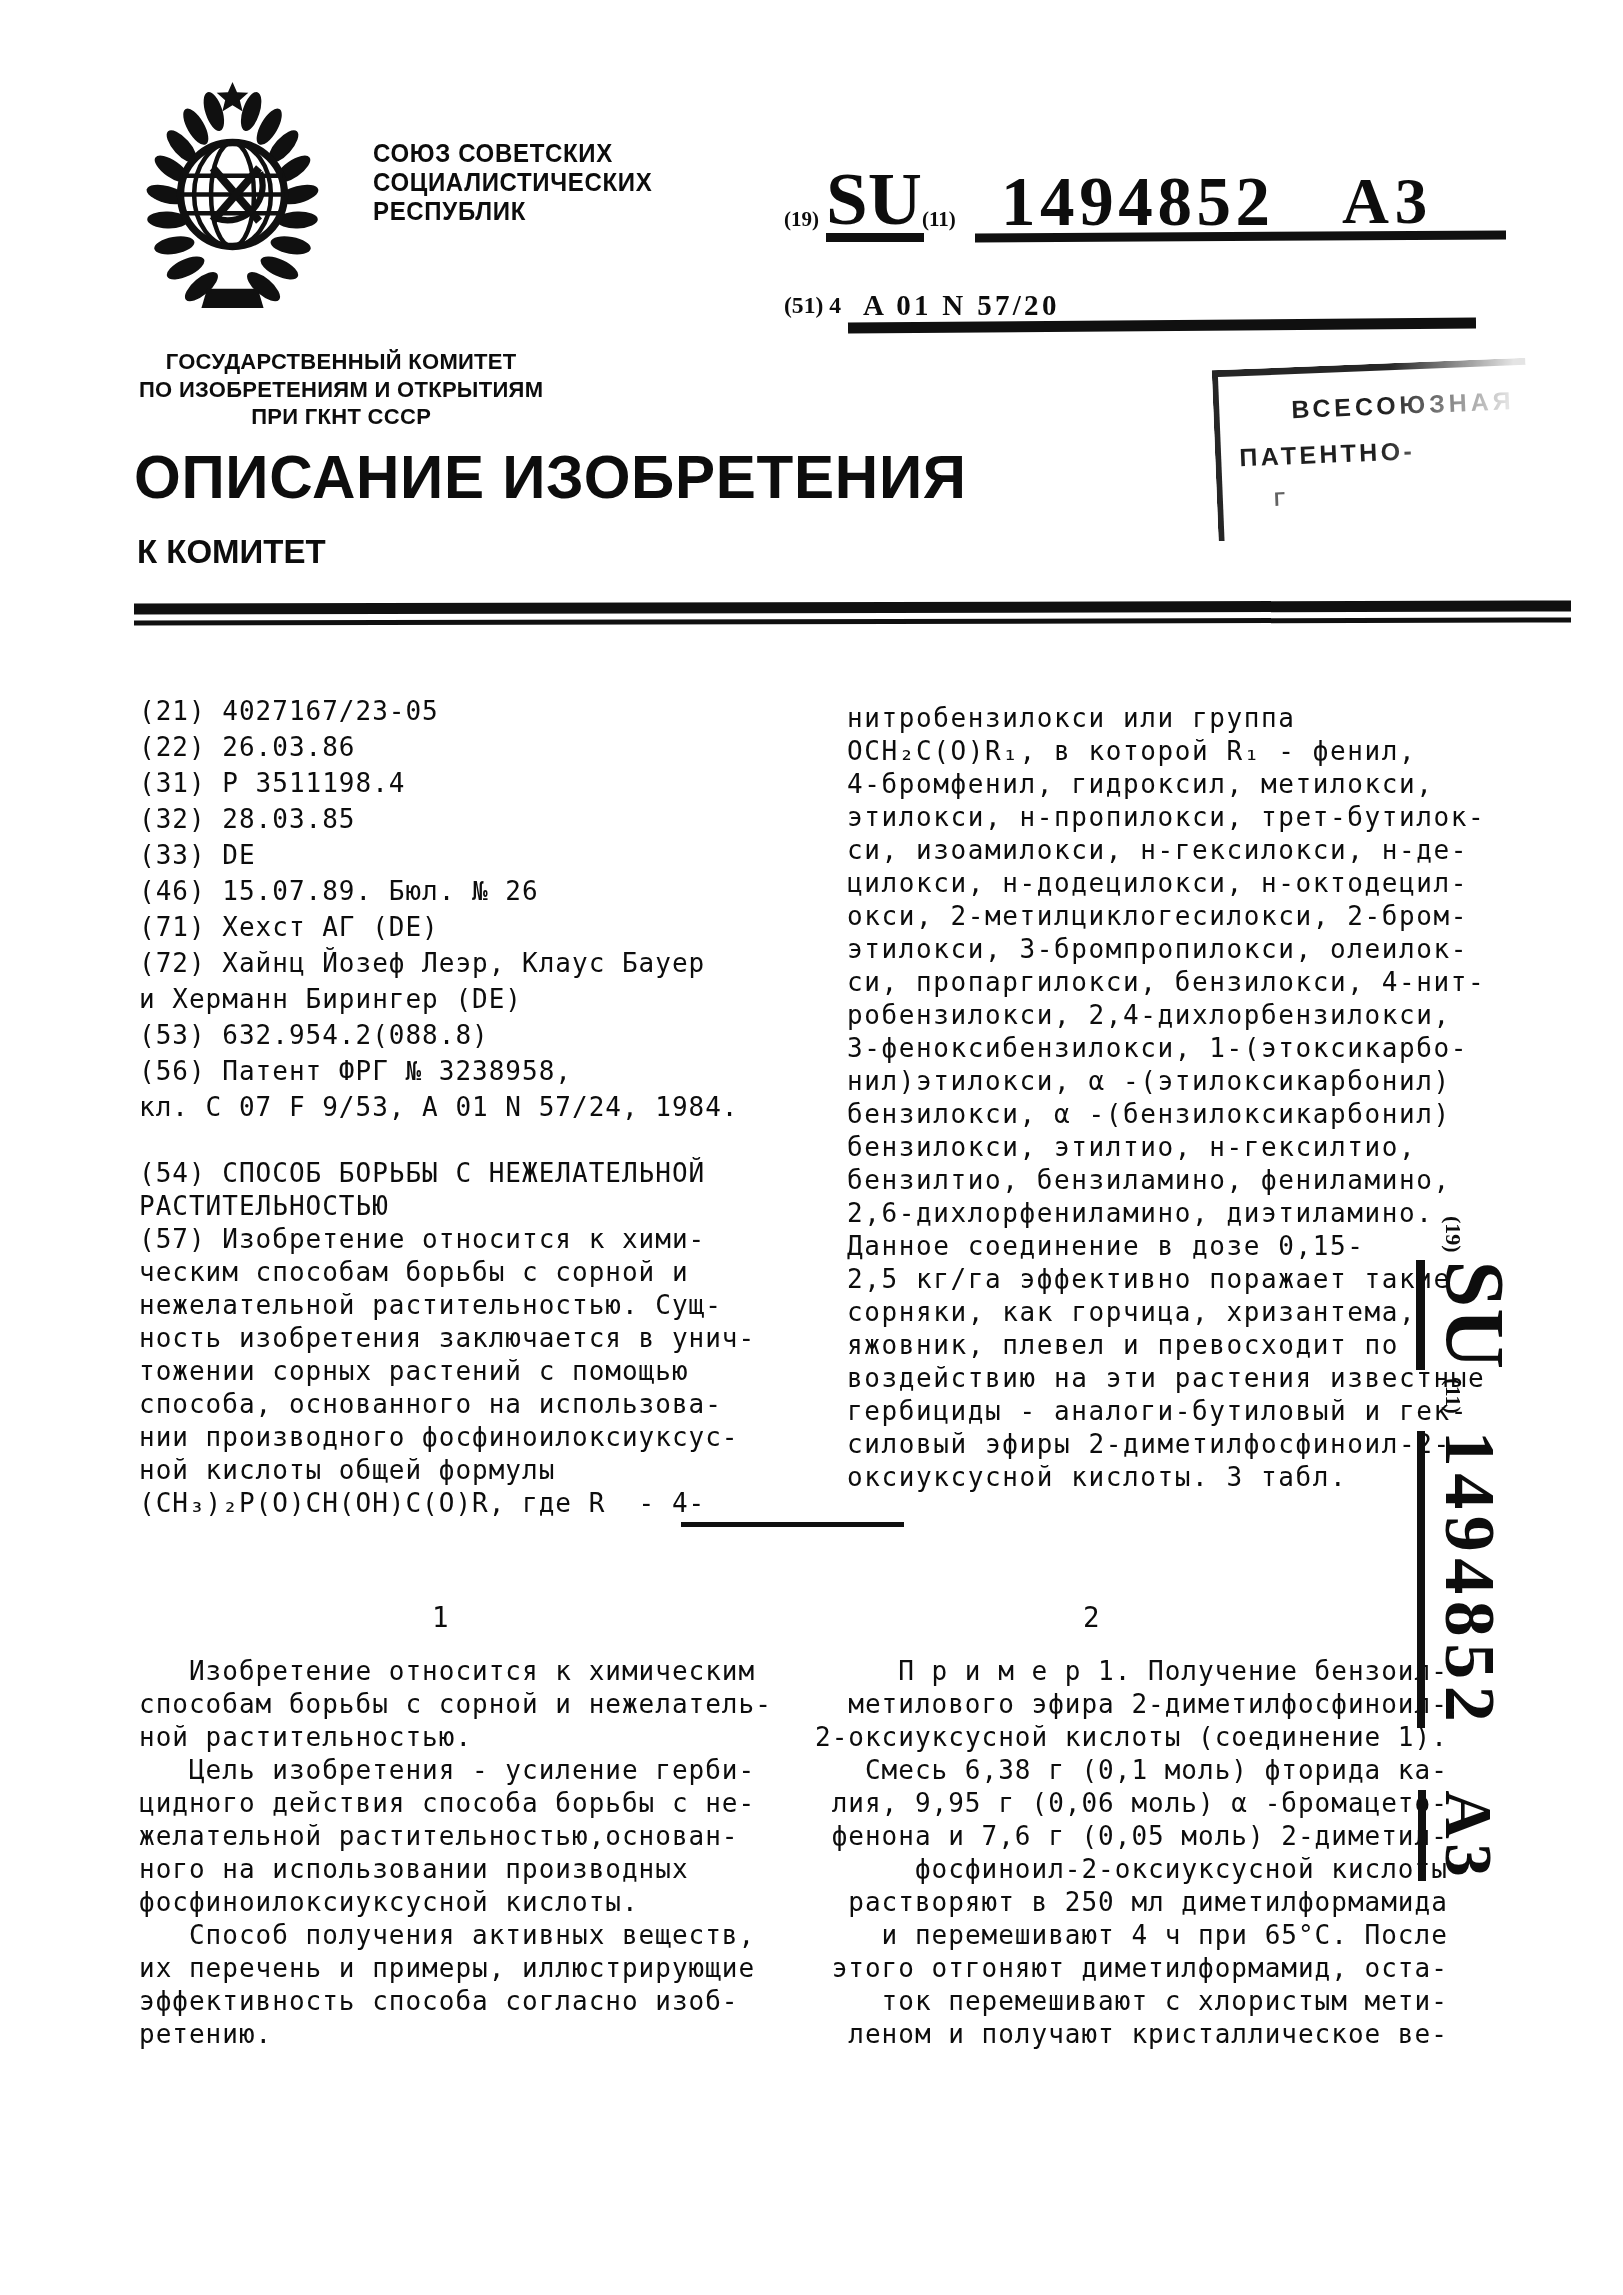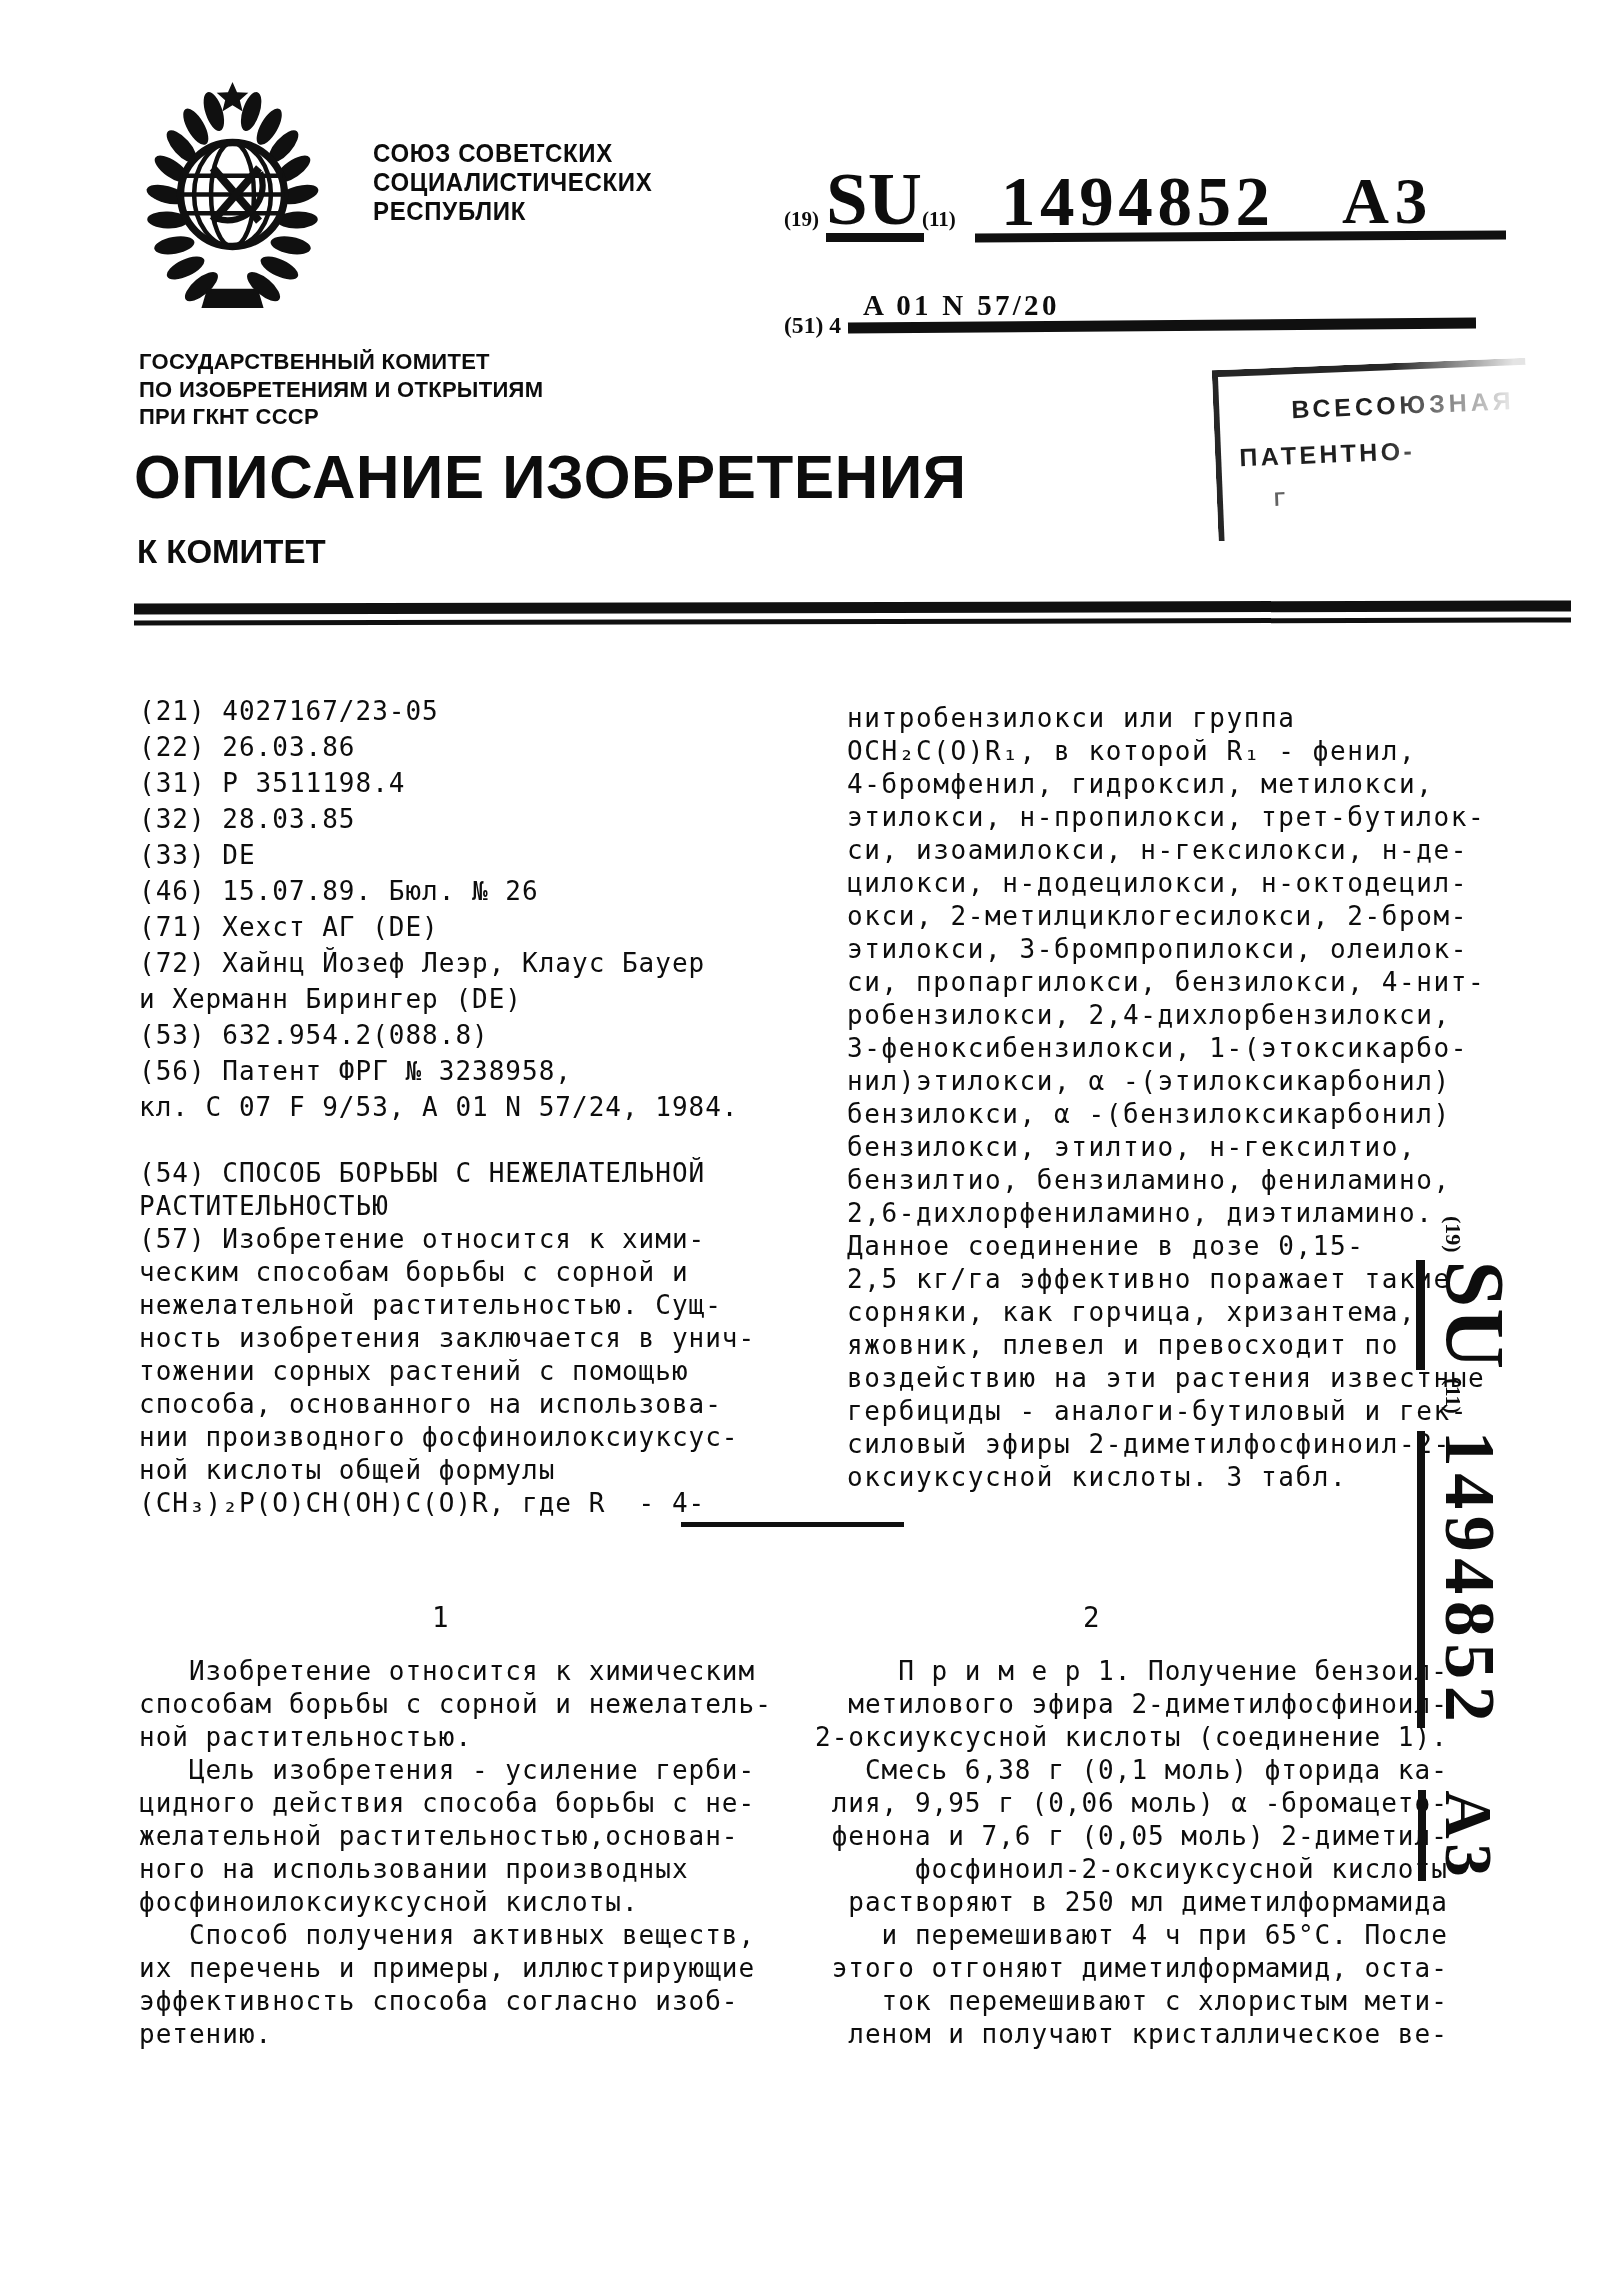--- a/index.html
+++ b/index.html
@@ -19,24 +19,24 @@
   .emblem{left:128px;top:73px;width:209px;height:243px;}
   .country{left:373px;top:139px;font-size:25px;line-height:29px;letter-spacing:0.7px;transform:scaleX(.96);transform-origin:0 0;}
   .code-small{font-size:21px;}
   .c19{left:784px;top:207px;}
   .su-big{left:826px;top:161px;font-size:75px;line-height:1;}
   .c11{left:922px;top:207px;}
   .pubnum{left:1001px;top:168px;font-size:69px;line-height:1;letter-spacing:4.6px;}
   .kind{left:1342px;top:169px;font-size:65px;line-height:1;letter-spacing:5.9px;}
   .ul-su{left:826px;top:233px;width:98px;height:8.5px;}
   .ul-num{left:975px;top:232px;width:531px;height:8.5px;transform:rotate(-.3deg);}
-  .ipc-label{left:784px;top:312px;font-size:23.6px;font-family:Liberation Serif, serif;}
+  .ipc-label{left:784px;top:292px;font-size:23.6px;font-family:Liberation Serif, serif;}
   .ipc-class{left:863px;top:289px;font-size:29px;letter-spacing:3.3px;}
   .ipc-rule{left:848px;top:320px;width:628px;height:11px;transform:rotate(-.45deg);}
-  .committee{left:139px;top:348px;font-size:22px;line-height:27.5px;letter-spacing:0.3px;}
+  .committee{left:139px;top:348px;font-size:22px;line-height:27.5px;letter-spacing:0.3px;text-align:center;}
   .doc-title{left:134px;top:446px;font-size:62px;line-height:1;letter-spacing:0.7px;transform:scaleX(.97);transform-origin:0 0;}
   .doc-subtitle{left:137px;top:535px;font-size:33px;line-height:1;}
   .head-rule-1{left:134px;top:602px;width:1437px;height:10.5px;transform:rotate(-.12deg);}
   .head-rule-2{left:134px;top:619px;width:1437px;height:4.6px;transform:rotate(-.12deg);}
 
   
   .stamp{left:1215px;top:364px;width:308px;height:164px;transform:rotate(-2.3deg);
          border-top:7.2px solid #141414;border-left:6.5px solid #141414;
          opacity:.92;
          -webkit-mask-image:linear-gradient(100deg,#000 52%,rgba(0,0,0,.12) 88%);

